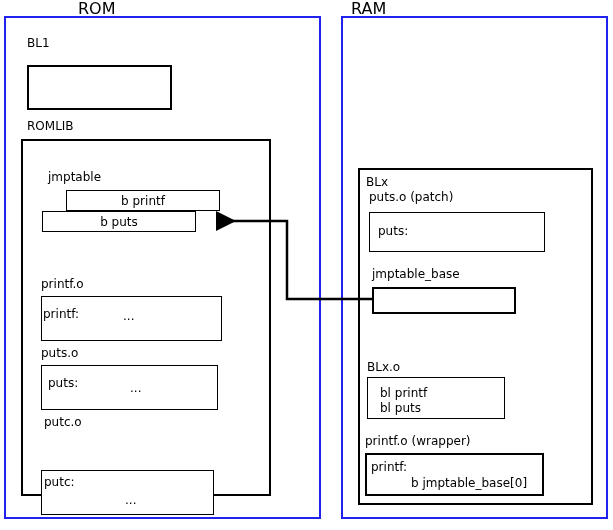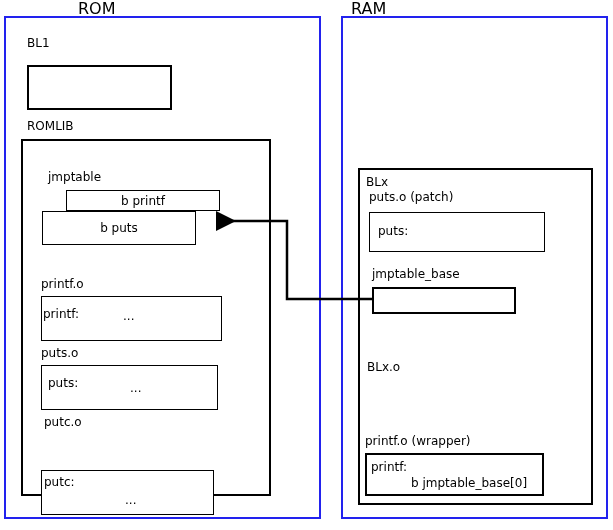--- a/index.html
+++ b/index.html
@@ -96,21 +96,21 @@
   <div class="abs caption" style="left:27px; top:119px;">ROMLIB</div>
 
   <div class="abs box" style="left:21px; top:139px; width:250px; height:357px;"></div>
 
   <div class="abs caption" style="left:48px; top:170px;">jmptable</div>
 
   <div class="abs jmp-row" style="left:42px; top:190px; width:154px; height:21px;margin-left:24px;">
     <span class="row-text">b printf</span>
   </div>
 
-  <div class="abs jmp-row" style="left:42px; top:211px; width:154px; height:34px;">
+  <div class="abs jmp-row" style="left:42px; top:211px; width:154px; height:21px;">
     <span class="row-text">b puts</span>
   </div>
 
 
   <div class="abs caption" style="left:41px; top:277px;">printf.o</div>
 
   <div class="abs box-thin" style="left:41px; top:296px; width:181px; height:45px;">
     <div class="abs boxtext" style="left:1px; top:10px;">printf:</div>
     <div class="abs boxtext" style="left:81px; top:12px;">...</div>
   </div>
@@ -144,20 +144,24 @@
   </div>
 
   <div class="abs caption" style="left:372px; top:267px;">jmptable_base</div>
 
   <div class="abs box" style="left:372px; top:287px; width:144px; height:27px;">
     <div class="boxtext" style="padding:3px 5px;"></div>
   </div>
 
   <div class="abs caption" style="left:367px; top:360px;text-align:right;">BLx.o</div>
 
+  <div class="abs box-thin" style="left:367px; top:377px; width:138px; height:42px;">
+    <div class="abs boxtext" style="left:12px; top:8px;">bl printf</div>
+    <div class="abs boxtext" style="left:12px; top:23px;">bl puts</div>
+  </div>
 
   <div class="abs caption" style="left:365px; top:434px;">printf.o (wrapper)</div>
 
   <div class="abs box" style="left:365px; top:453px; width:179px; height:43px;">
     <div class="abs boxtext" style="left:4px; top:5px;">printf:</div>
     <div class="abs boxtext" style="left:44px; top:21px;">b jmptable_base[0]</div>
   </div>
 
   <svg class="connector" viewBox="0 0 613 530">
     <defs>

